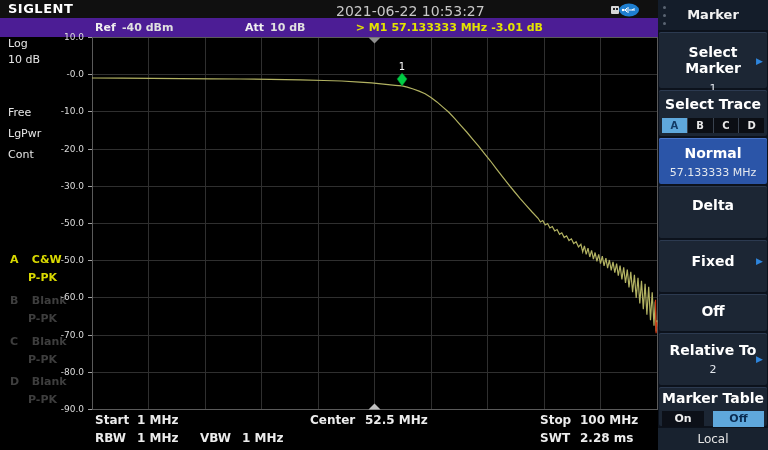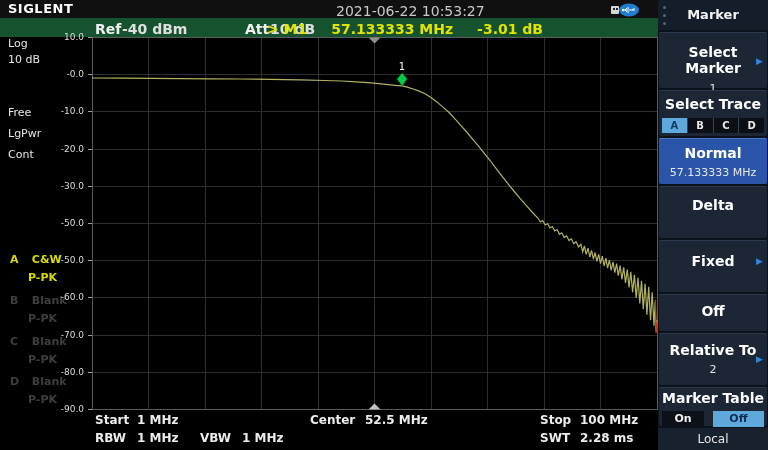--- a/index.html
+++ b/index.html
@@ -4,26 +4,26 @@
 <style>
   html,body{margin:0;padding:0;background:#222;}
   .screen{position:relative;width:768px;height:450px;background:#000;overflow:hidden;
           font-family:"DejaVu Sans",sans-serif;color:#e8e8e8;}
   
   .topbar{position:absolute;left:0;top:0;width:658px;height:18px;background:#101010;}
   .brand{position:absolute;left:8px;top:1px;font-size:13px;font-weight:bold;color:#fff;letter-spacing:.5px;}
   .timestamp{position:absolute;left:336px;top:3px;font-size:14px;color:#c8c8c8;}
   .usbwrap{position:absolute;left:610px;top:2px;}
   
-  .subbar{position:absolute;left:0;top:18px;width:658px;height:19px;background:#14532d;font-size:14px;font-weight:bold;}
+  .subbar{position:absolute;left:0;top:18px;width:658px;height:19px;background:#4c1d95;font-size:11px;font-weight:bold;}
   .ref-label{position:absolute;left:95px;top:3px;color:#f0f0f0;}
   .ref-value{position:absolute;left:122px;top:3px;color:#e0e0e0;}
   .att-label{position:absolute;left:245px;top:3px;color:#f0f0f0;}
   .att-value{position:absolute;left:270px;top:3px;color:#e0e0e0;}
-  .mreadout{position:absolute;right:115px;top:3px;display:flex;gap:24px;color:#e3e300;}
+  .mreadout{position:absolute;right:115px;top:3px;display:flex;gap:4px;color:#e3e300;}
   
   .lbl{position:absolute;font-size:11px;color:#e6e6e6;}
   .trace-row{position:absolute;font-size:11px;font-weight:bold;}
   .trace-id{display:inline-block;width:18px;}
   .trace-active{color:#d9d900;}
   .trace-dim{color:#3e3e3e;}
   
   #ylabels div{position:absolute;width:84px;text-align:right;font-size:9px;color:#dcdcdc;}
   
   #grid-svg{position:absolute;left:88px;top:37px;}

